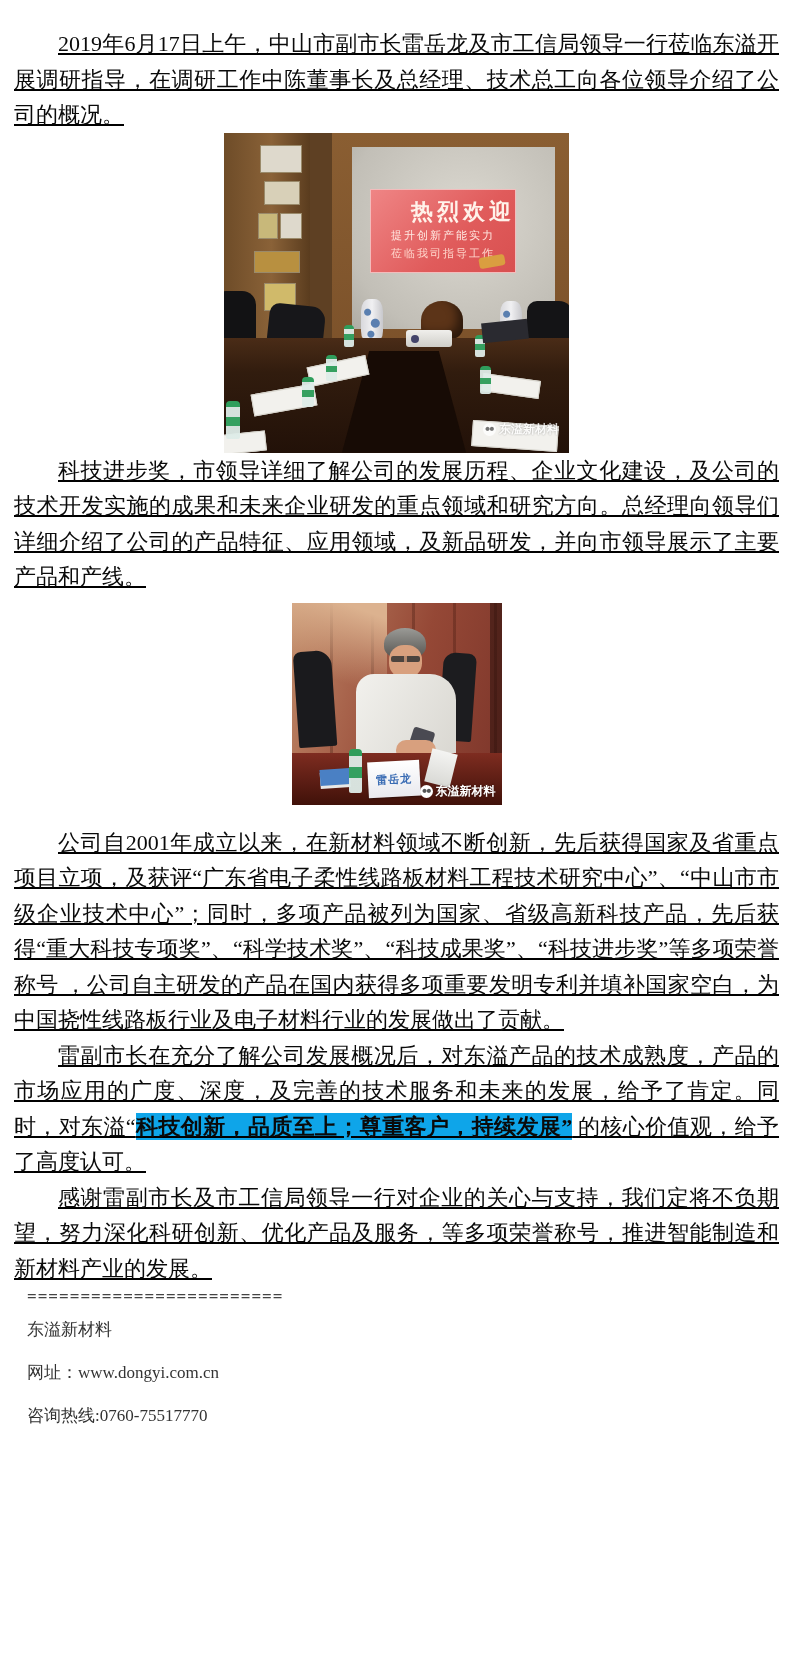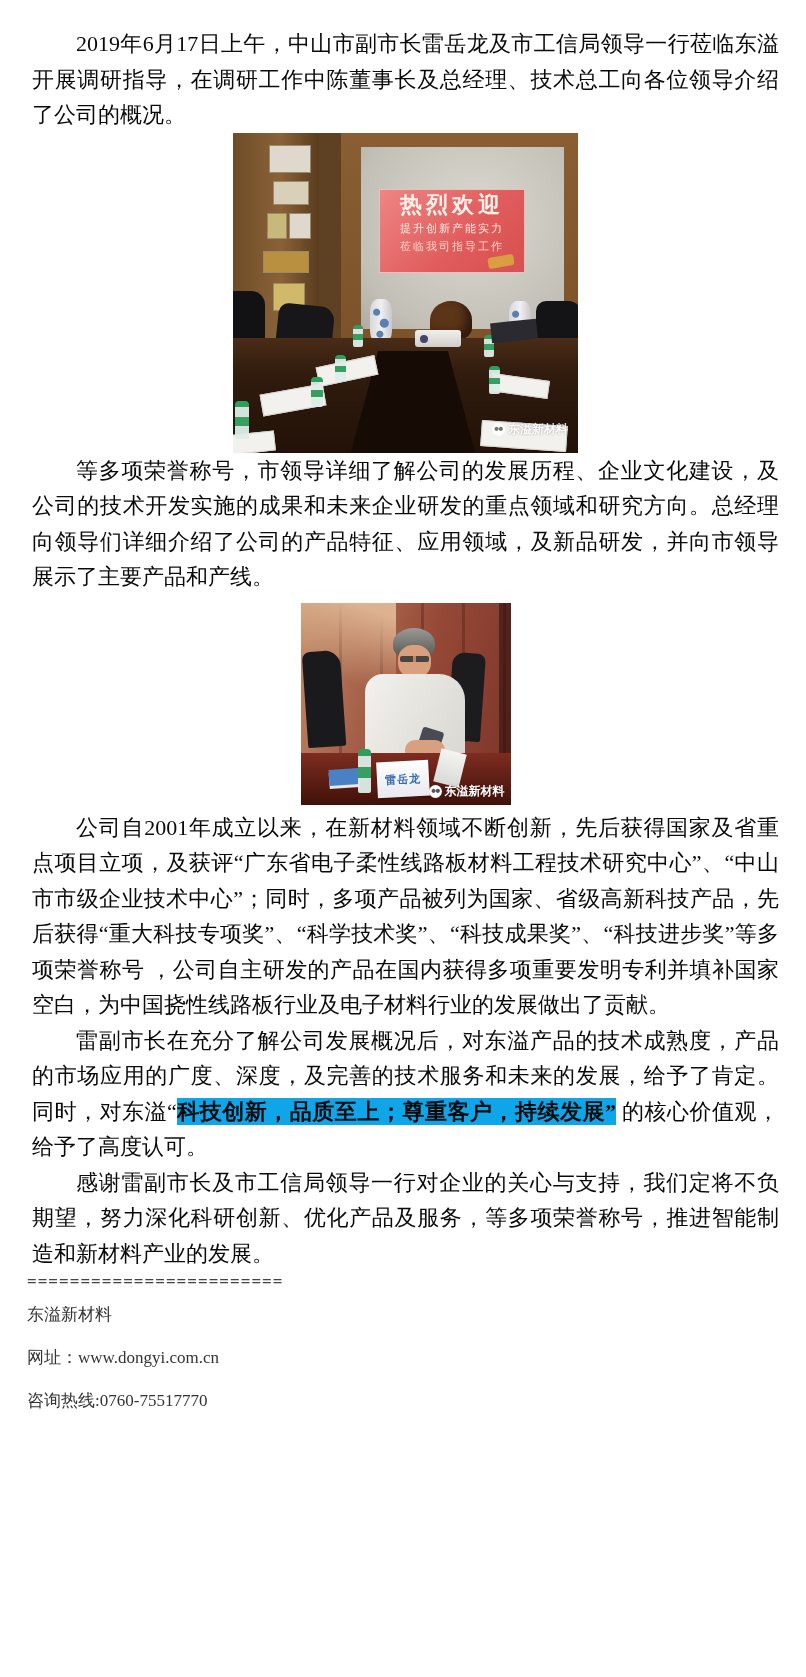--- a/index.html
+++ b/index.html
@@ -1,21 +1,21 @@
 <!DOCTYPE html>
 <html><head>
 <meta charset="utf-8">
 <style>
   html,body{margin:0;padding:0;}
   body{
     width:806px;min-height:1677px;background:#ffffff;
     font-family:"Liberation Serif","DejaVu Serif",serif;
     color:#000;overflow-x:hidden;
   }
-  .article{padding:26px 27px 0 32px;}
+  .article{padding:26px 27px 0 14px;text-decoration:underline;}
   p.para{
     margin:0;font-size:22px;line-height:35.5px;
     text-align:justify;text-indent:44px;color:#0a0a0a;
     word-break:break-all;
   }
   .hl{font-weight:bold;background:#0ea5e9;padding:1px 0;}
 
   
   .photo1{
     position:relative;width:345px;height:320px;margin:0 auto;
@@ -32,22 +32,22 @@
   .c4{left:56px;top:80px;width:20px;height:24px;}
   .c5{left:30px;top:118px;width:44px;height:20px;background:#b89040;}
   .c6{left:40px;top:150px;width:30px;height:26px;background:#d0ba6a;}
   .p1-wallframe{left:108px;top:0;width:237px;height:256px;
     background:linear-gradient(180deg,#8a5e32,#7a5029);}
   .p1-wall{left:128px;top:14px;width:203px;height:182px;
     background:radial-gradient(ellipse at 55% 40%,#dcd9d1 0%,#c2bfb7 75%,#aFaCa4 100%);}
   .p1-banner{left:146px;top:56px;width:146px;height:84px;
     background:linear-gradient(135deg,#ef8585 0%,#e05b5b 60%,#d85050 100%);
     border:1px solid #f3bcbc;box-sizing:border-box;text-align:center;}
-  .p1-banner .l1{display:block;margin-top:3px;font-size:22px;font-weight:bold;
-    color:#fff2ea;letter-spacing:4px;line-height:24px;}
+  .p1-banner .l1{display:block;margin-top:10px;font-size:22px;font-weight:bold;
+    color:#fff2ea;letter-spacing:4px;line-height:24px;text-align:right;}
   .p1-banner .l2{display:block;margin-top:4px;font-size:11px;color:#ffe9e2;letter-spacing:2px;}
   .p1-banner .l3{display:block;margin-top:3px;font-size:11px;color:#ffd6cc;letter-spacing:2px;}
   .p1-gold{right:10px;bottom:5px;width:26px;height:11px;background:#d9a63e;
     border-radius:3px;transform:rotate(-10deg);opacity:.9;}
   .p1-vase{width:22px;height:44px;border-radius:8px/12px;
     background:
       radial-gradient(circle at 30% 30%,#5a7fb0 0 3px,transparent 4px),
       radial-gradient(circle at 65% 55%,#5a7fb0 0 4px,transparent 5px),
       radial-gradient(circle at 45% 80%,#5a7fb0 0 3px,transparent 4px),
       linear-gradient(90deg,#d8d8dc,#f0f0f2 50%,#c8c8cc);}
@@ -185,21 +185,21 @@
     <div class="p1-projector">
         <i></i>
       </div>
     <div class="p1-laptop"></div>
     <div class="wm p1-wm">
       <span class="wm-logo"></span>
       <span class="wm-text">东溢新材料</span>
     </div>
   </div>
 
-  <p class="para">等多项荣誉称号，市领导详细了解公司的发展历程、企业文化建设，及公司的技术开发实施的成果和未来企业研发的重点领域和研究方向。总经理向领导们详细介绍了公司的产品特征、应用领域，及新品研发，并向市领导展示了主要产品和产线。</p>
+  <p class="para">科技进步奖，市领导详细了解公司的发展历程、企业文化建设，及公司的技术开发实施的成果和未来企业研发的重点领域和研究方向。总经理向领导们详细介绍了公司的产品特征、应用领域，及新品研发，并向市领导展示了主要产品和产线。</p>
 
   <div class="photo2">
     <div class="p2-panels"></div>
     <div class="p2-corner"></div>
     <div class="p2-chair-l"></div>
     <div class="p2-chair-r"></div>
     <div class="p2-edge-r"></div>
     <div class="p2-hair"></div>
     <div class="p2-face"></div>
     <div class="p2-glasses"></div>
@@ -212,21 +212,21 @@
     <div class="p2-card">
       <span>雷岳龙</span>
     </div>
     <div class="p2-paper"></div>
     <div class="wm p2-wm">
       <span class="wm-logo"></span>
       <span class="wm-text">东溢新材料</span>
     </div>
   </div>
 
-  <p class="para" style="margin-top:5px;">公司自2001年成立以来，在新材料领域不断创新，先后获得国家及省重点项目立项，及获评“广东省电子柔性线路板材料工程技术研究中心”、“中山市市级企业技术中心”；同时，多项产品被列为国家、省级高新科技产品，先后获得“重大科技专项奖”、“科学技术奖”、“科技成果奖”、“科技进步奖”等多项荣誉称号 ，公司自主研发的产品在国内获得多项重要发明专利并填补国家空白，为中国挠性线路板行业及电子材料行业的发展做出了贡献。</p>
+  <p class="para" style="margin-top:20px;">公司自2001年成立以来，在新材料领域不断创新，先后获得国家及省重点项目立项，及获评“广东省电子柔性线路板材料工程技术研究中心”、“中山市市级企业技术中心”；同时，多项产品被列为国家、省级高新科技产品，先后获得“重大科技专项奖”、“科学技术奖”、“科技成果奖”、“科技进步奖”等多项荣誉称号 ，公司自主研发的产品在国内获得多项重要发明专利并填补国家空白，为中国挠性线路板行业及电子材料行业的发展做出了贡献。</p>
 
   <p class="para">
     <span>雷副市长在充分了解公司发展概况后，对东溢产品的技术成熟度，产品的市场应用的广度、深度，及完善的技术服务和未来的发展，给予了肯定。同时，对东溢“</span><span class="hl">科技创新，品质至上；尊重客户，持续发展”</span><span> 的核心价值观，给予了高度认可。</span>
   </p>
 
 
   <p class="para">感谢雷副市长及市工信局领导一行对企业的关心与支持，我们定将不负期望，努力深化科研创新、优化产品及服务，等多项荣誉称号，推进智能制造和新材料产业的发展。</p>
 
 </div>
 

